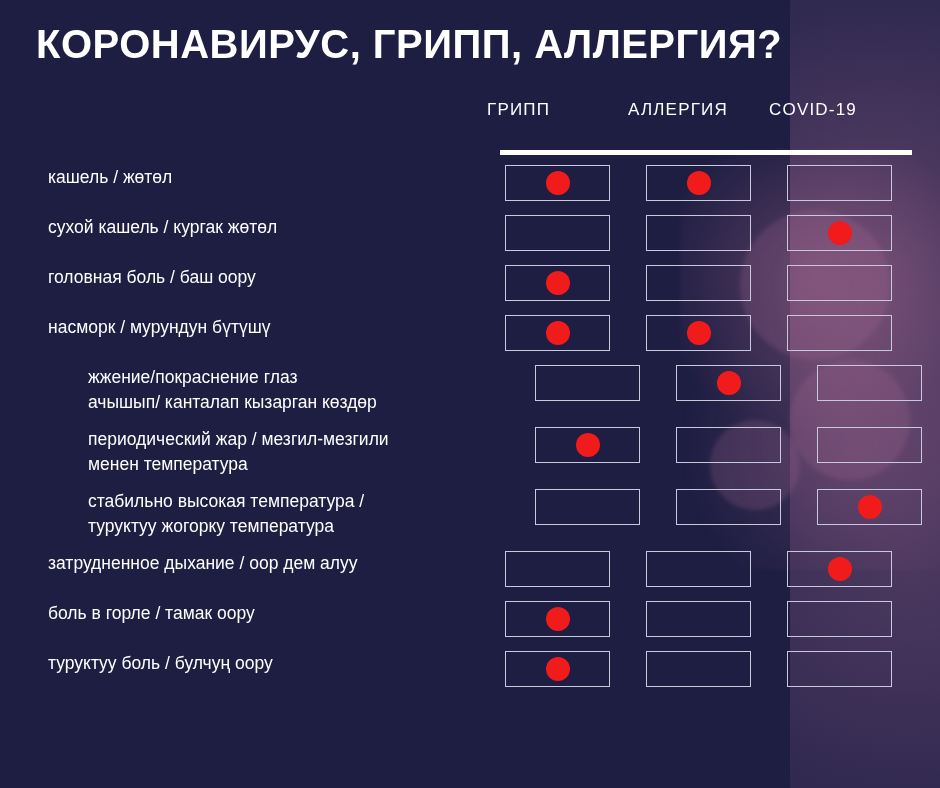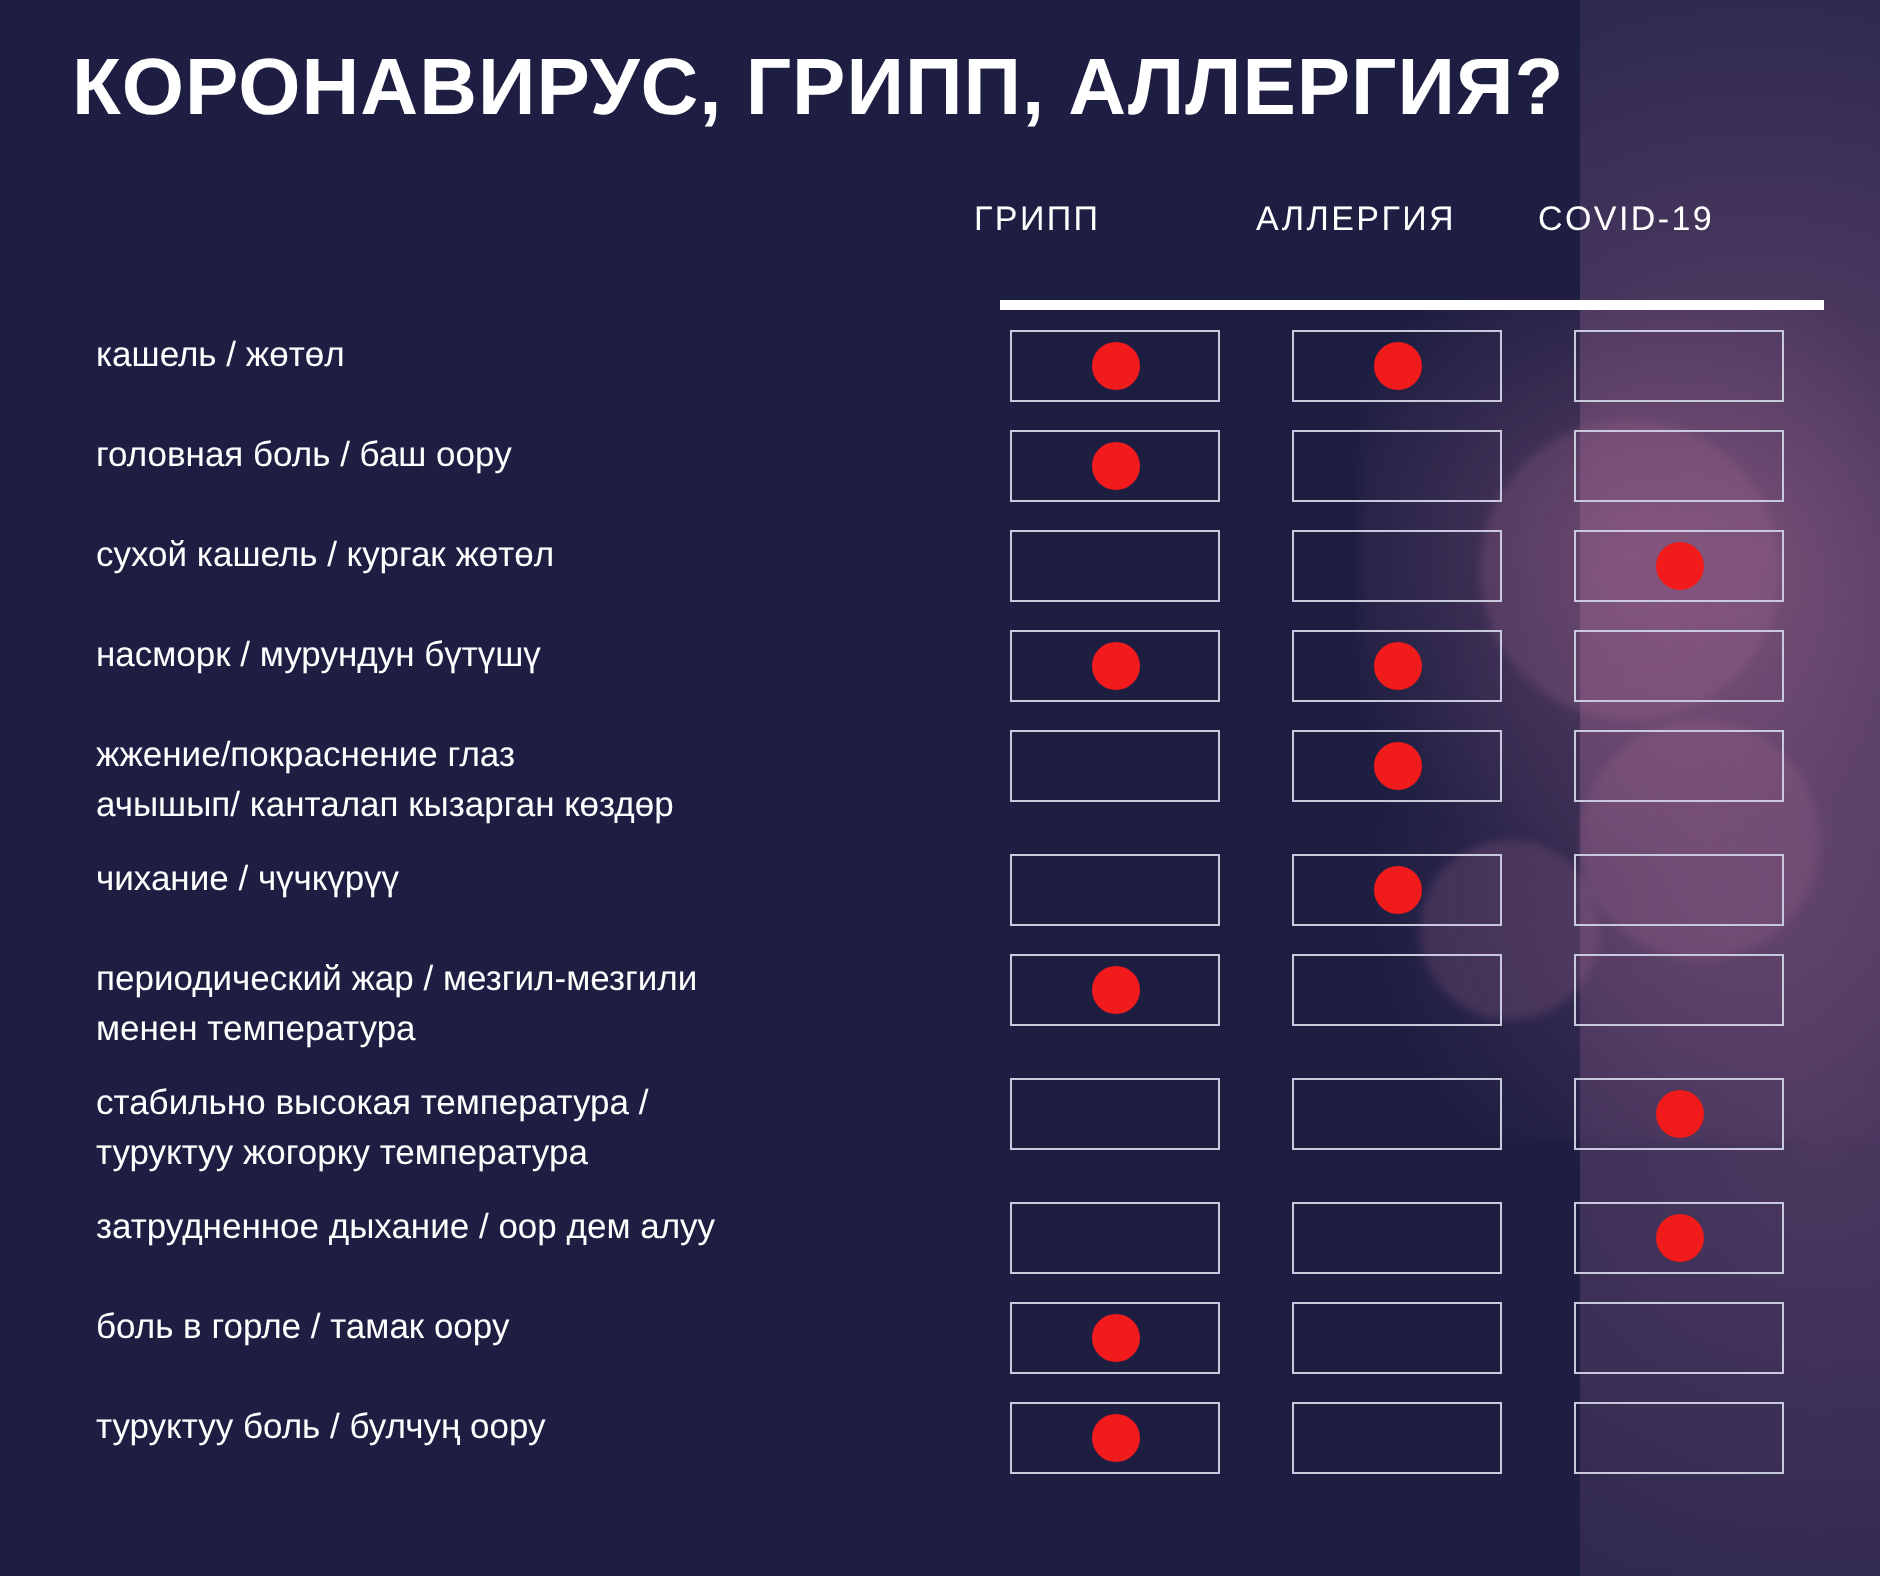--- a/index.html
+++ b/index.html
@@ -131,20 +131,21 @@
   .box.filled::after {
     content: "";
     display: block;
     width: 24px;
     height: 24px;
     border-radius: 50%;
     background: #f21b1b;
   }
   .row.tall {
     height: 62px;
+    margin-left: 40px;
   }
 </style>
 </head>
 <body>
 
 <div class="poster">
   <div class="bg-base"></div>
   <div class="bg-right"></div>
   <div class="bg-virus">
     <span style="left:60px; top:60px; width:150px; height:150px;"></span>
@@ -170,44 +171,44 @@
           </div>
           <div class="cell">
             <div class="box filled" style="--dot: #f21b1b;"></div>
           </div>
           <div class="cell">
             <div class="box"></div>
           </div>
         </div>
       </div>
       <div class="row">
+        <div class="row-label">сухой кашель / кургак жөтөл</div>
+        <div class="cells">
+          <div class="cell">
+            <div class="box"></div>
+          </div>
+          <div class="cell">
+            <div class="box"></div>
+          </div>
+          <div class="cell">
+            <div class="box filled" style="--dot: #f21b1b;"></div>
+          </div>
+        </div>
+      </div>
+      <div class="row">
         <div class="row-label">головная боль / баш оору</div>
         <div class="cells">
           <div class="cell">
             <div class="box filled" style="--dot: #f21b1b;"></div>
           </div>
           <div class="cell">
             <div class="box"></div>
           </div>
           <div class="cell">
             <div class="box"></div>
-          </div>
-        </div>
-      </div>
-      <div class="row">
-        <div class="row-label">сухой кашель / кургак жөтөл</div>
-        <div class="cells">
-          <div class="cell">
-            <div class="box"></div>
-          </div>
-          <div class="cell">
-            <div class="box"></div>
-          </div>
-          <div class="cell">
-            <div class="box filled" style="--dot: #f21b1b;"></div>
           </div>
         </div>
       </div>
       <div class="row">
         <div class="row-label">насморк / мурундун бүтүшү</div>
         <div class="cells">
           <div class="cell">
             <div class="box filled" style="--dot: #f21b1b;"></div>
           </div>
           <div class="cell">
@@ -225,34 +226,20 @@
             <div class="box"></div>
           </div>
           <div class="cell">
             <div class="box filled" style="--dot: #f21b1b;"></div>
           </div>
           <div class="cell">
             <div class="box"></div>
           </div>
         </div>
       </div>
-      <div class="row">
-        <div class="row-label">чихание / чүчкүрүү</div>
-        <div class="cells">
-          <div class="cell">
-            <div class="box"></div>
-          </div>
-          <div class="cell">
-            <div class="box filled" style="--dot: #f21b1b;"></div>
-          </div>
-          <div class="cell">
-            <div class="box"></div>
-          </div>
-        </div>
-      </div>
       <div class="row tall">
         <div class="row-label">периодический жар / мезгил-мезгили<br>менен температура</div>
         <div class="cells">
           <div class="cell">
             <div class="box filled" style="--dot: #f21b1b;"></div>
           </div>
           <div class="cell">
             <div class="box"></div>
           </div>
           <div class="cell">

